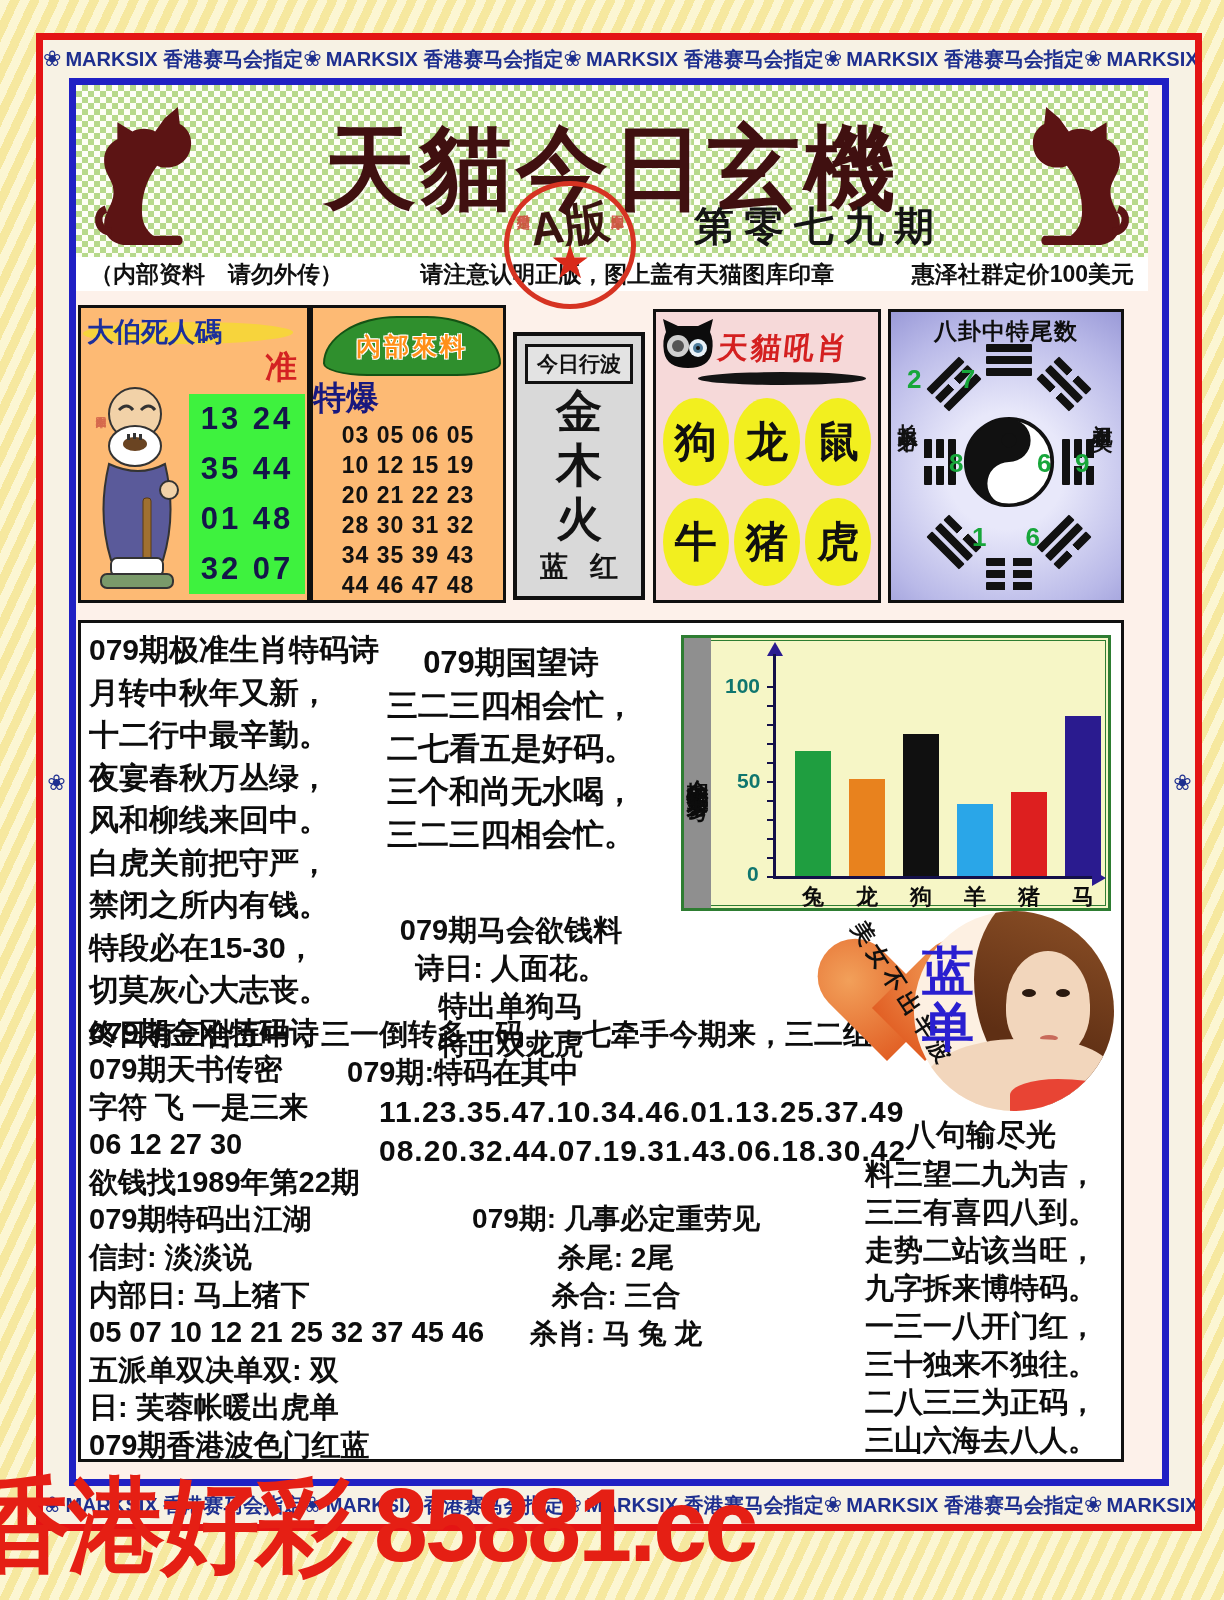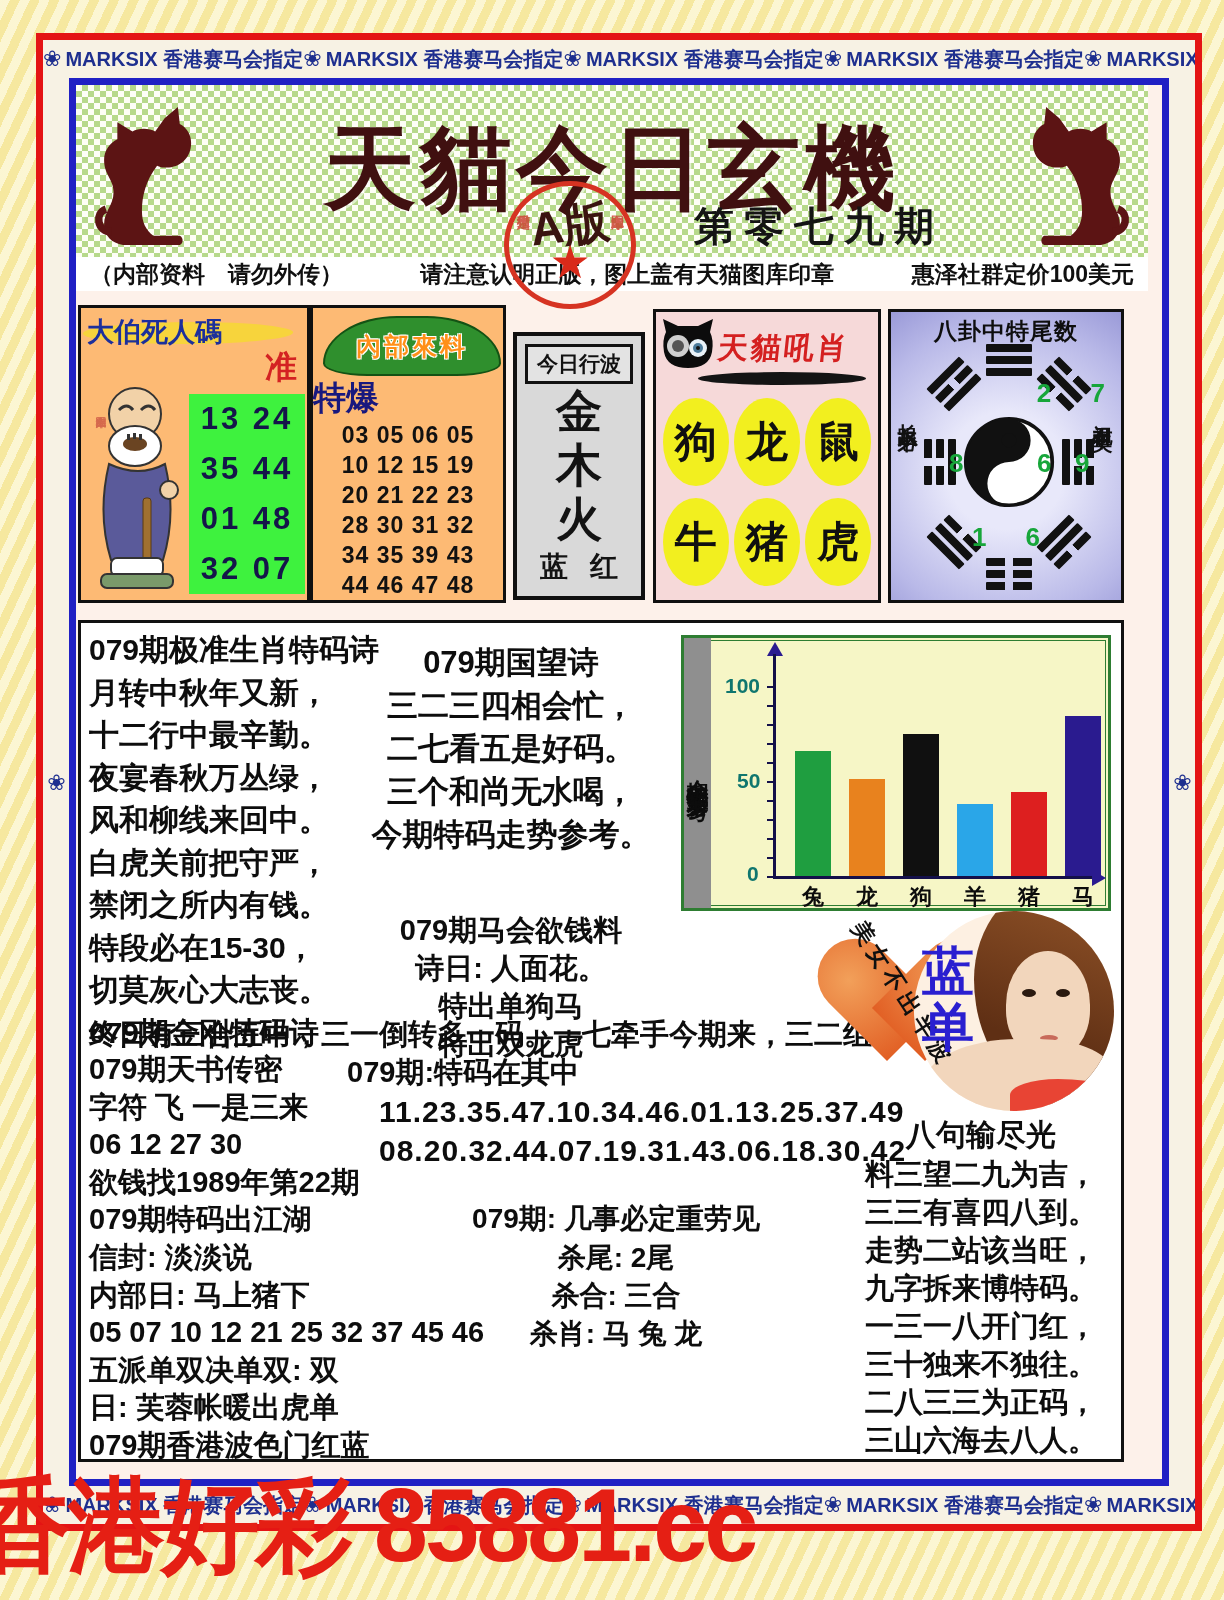--- a/index.html
+++ b/index.html
@@ -343,21 +343,21 @@
             <b class="sp"></b>
             <b class="sp"></b>
             <b class="sp"></b>
           </div>
         <svg class="abs yinyang" viewBox="0 0 100 100">
           <circle cx="50" cy="50" r="47" fill="#fff" stroke="#111" stroke-width="4"></circle>
           <path d="M50 3 a47 47 0 0 0 0 94 a23.5 23.5 0 0 1 0 -47 a23.5 23.5 0 0 0 0 -47 z" fill="#111"></path>
           <circle cx="50" cy="26.5" r="8" fill="#111"></circle>
           <circle cx="50" cy="73.5" r="8" fill="#fff"></circle>
         </svg>
-        <div class="abs bagua-num" style="left:0;right:0;top:66px;text-align:right;letter-spacing:16px;text-indent:16px;">2 7</div>
+        <div class="abs bagua-num" style="left:0;right:0;top:52px;text-align:left;letter-spacing:16px;text-indent:16px;">2 7</div>
         <div class="abs bagua-num" style="left:58px;top:136px;">8</div>
         <div class="abs bagua-num" style="left:146px;top:136px;">6</div>
         <div class="abs bagua-num" style="left:184px;top:136px;">9</div>
         <div class="abs bagua-num" style="left:0;right:0;top:210px;text-align:center;letter-spacing:16px;text-indent:16px;">1 6</div>
       </div>
 
       <div class="abs main-box">
         <div class="abs poem left-poem">
             <div>079期极准生肖特码诗</div>
             <div>月转中秋年又新，</div>
@@ -383,21 +383,21 @@
             <div>五派单双决单双: 双</div>
             <div>日: 芙蓉帐暖出虎单</div>
             <div>079期香港波色门红蓝</div>
           </div>
 
         <div class="abs poem mid-poem">
             <div>079期国望诗</div>
             <div>三二三四相会忙，</div>
             <div>二七看五是好码。</div>
             <div>三个和尚无水喝，</div>
-            <div>今期特码走势参考。</div>
+            <div>三二三四相会忙。</div>
           </div>
         <div class="abs poem horse-poem">
             <div>079期马会欲钱料</div>
             <div>诗日: 人面花。</div>
             <div>特出单狗马</div>
             <div>特出双龙虎</div>
           </div>
 
         <div class="abs numbers-block">
           <div class="numbers-title">079期:特码在其中</div>

